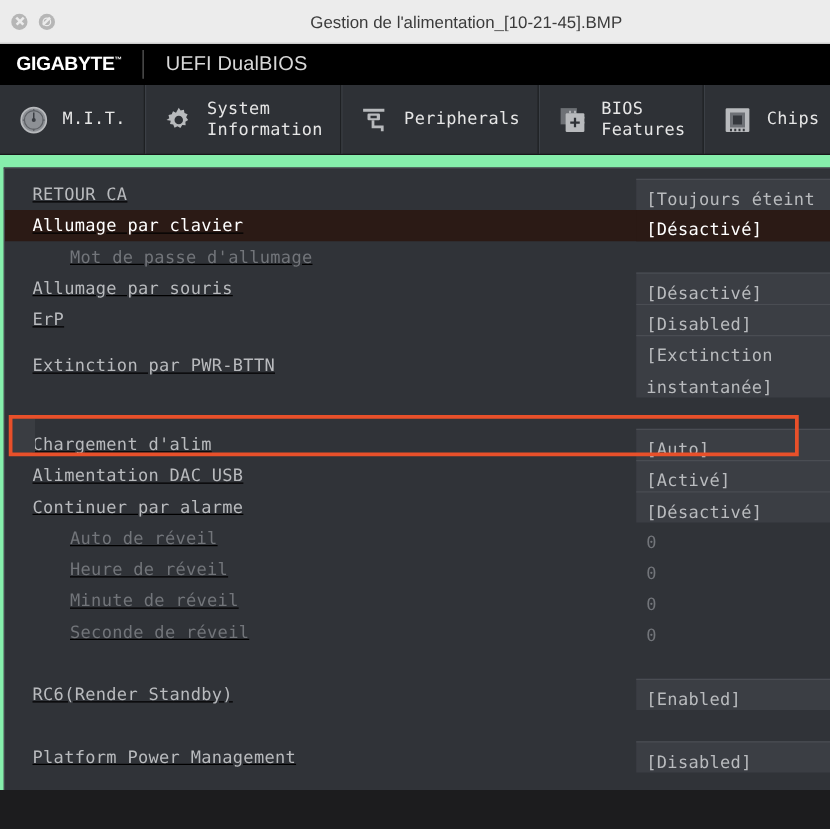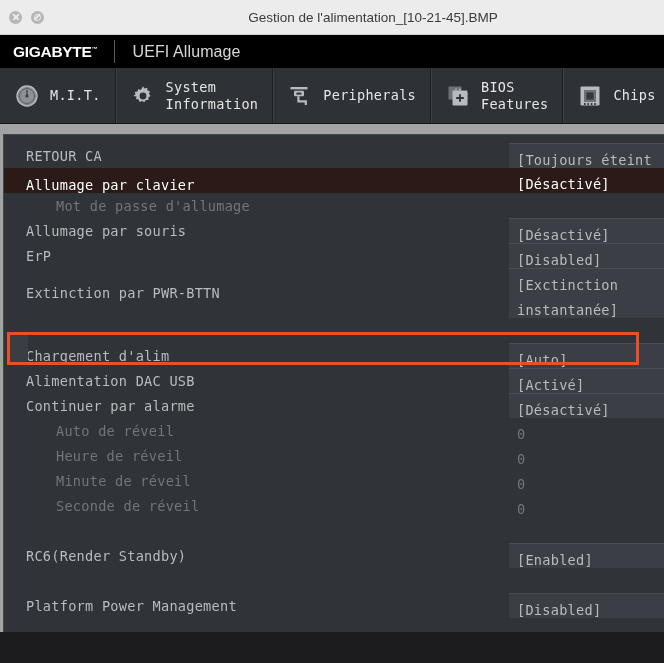--- a/index.html
+++ b/index.html
@@ -151,23 +151,24 @@
     color: #e6e6e6;
     line-height: 17px;
     white-space: pre-line;
     letter-spacing: 0.3px;
   }
 
   
   .panel-wrap {
     position: relative;
     height: 508px;
-    background: #a3a3a3;
+    background: #86efac;
     padding-top: 10px;
     box-sizing: border-box;
+    text-decoration: underline;
   }
   .panel {
     position: relative;
     margin-left: 3px;
     height: 498px;
     background: #303338;
     border-top: 1px solid #45484e;
     border-left: 1px solid #45484e;
     box-sizing: border-box;
     overflow: hidden;
@@ -225,21 +226,20 @@
     padding-left: 8px;
     white-space: pre-line;
     line-height: 25px;
   }
   .value.sub { color: #72757a; }
   .value.selected { color: #ffffff; }
 
   
   .row.selected {
     background: #2b1a15;
-    align-items: flex-end;
   }
   .row.selected .value-col {
     background: #2b1a15;
     border-top: none;
   }
   .sel-frame {
     position: absolute;
     left: 3px;
     top: 197px;
     width: 632px;
@@ -266,21 +266,21 @@
   <div class="win-buttons">
     <span class="win-btn close"></span>
     <span class="win-btn block"></span>
   </div>
   <div class="title-text">Gestion de l'alimentation_[10-21-45].BMP</div>
 </div>
 
 <div class="brandbar">
   <div class="logo"><span>GIGABYTE</span><span class="tm">™</span></div>
   <div class="brand-divider"></div>
-  <div class="brand-sub">UEFI Allumage</div>
+  <div class="brand-sub">UEFI DualBIOS</div>
 </div>
 
 <div class="tabstrip">
 
   <div class="tab">
     <span class="tab-icon">
       <svg width="24" height="24" viewBox="0 0 24 24">
         <circle cx="12" cy="12" r="10" fill="#8d9095" stroke="#b8babd" stroke-width="1.4"></circle>
         <circle cx="12" cy="12" r="7.5" fill="none" stroke="#5d6065" stroke-width="1"></circle>
         <circle cx="12" cy="12" r="1.6" fill="#3a3d42"></circle>

